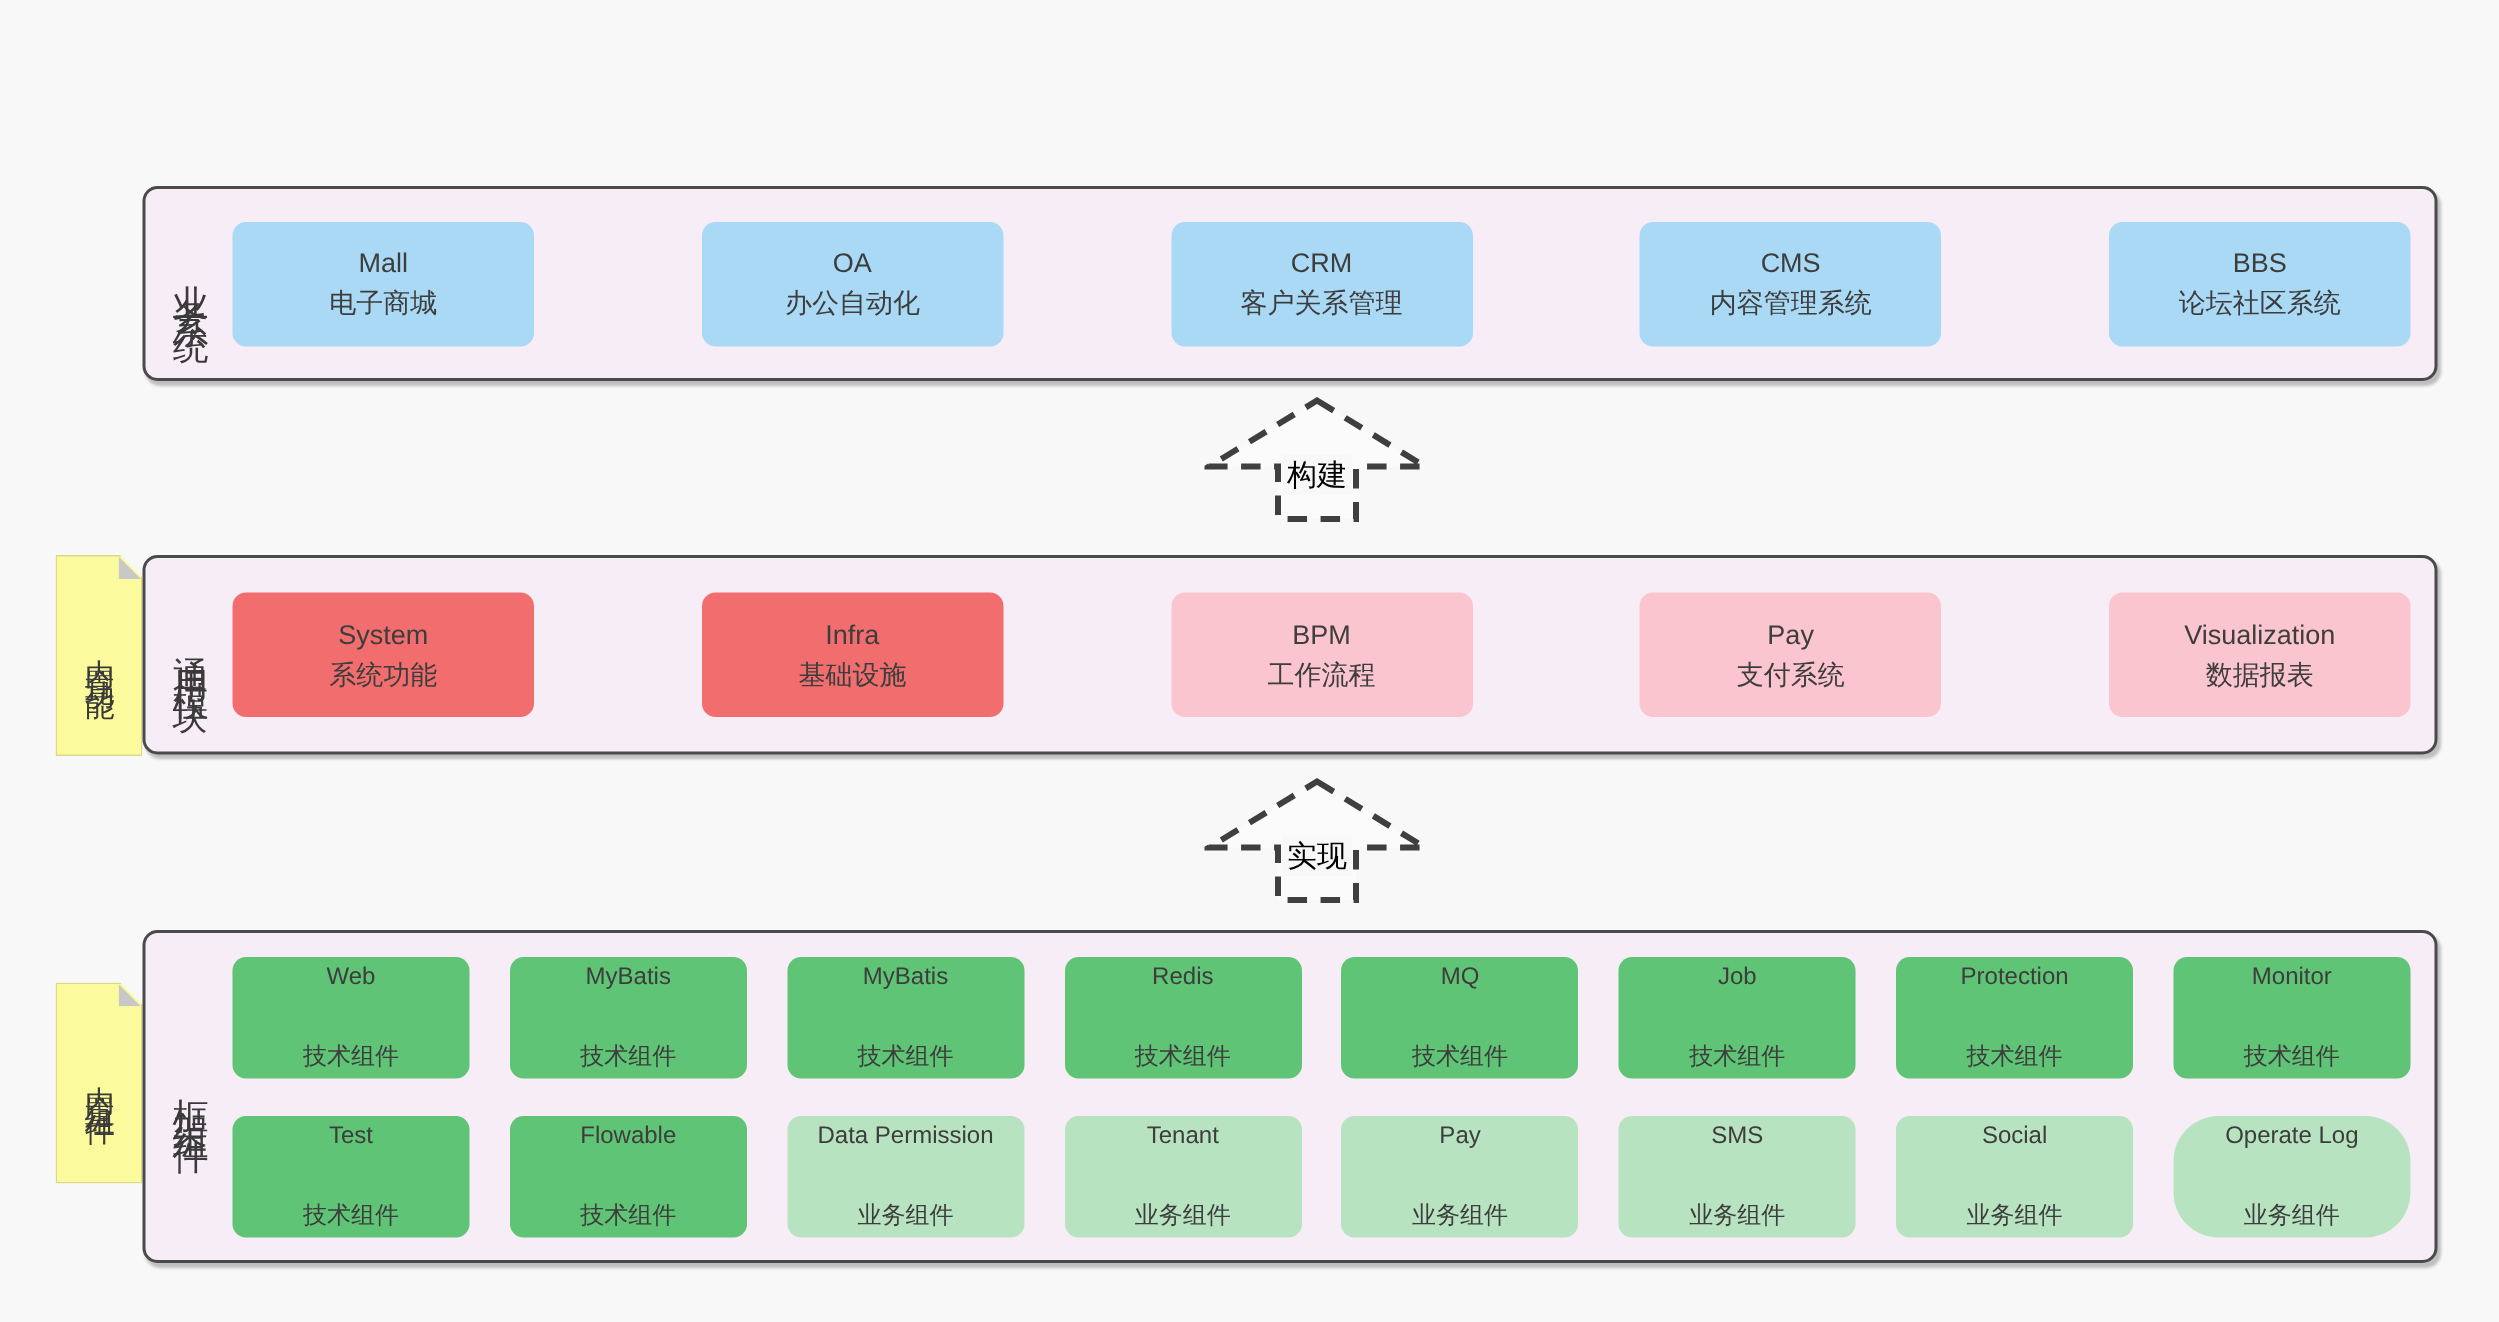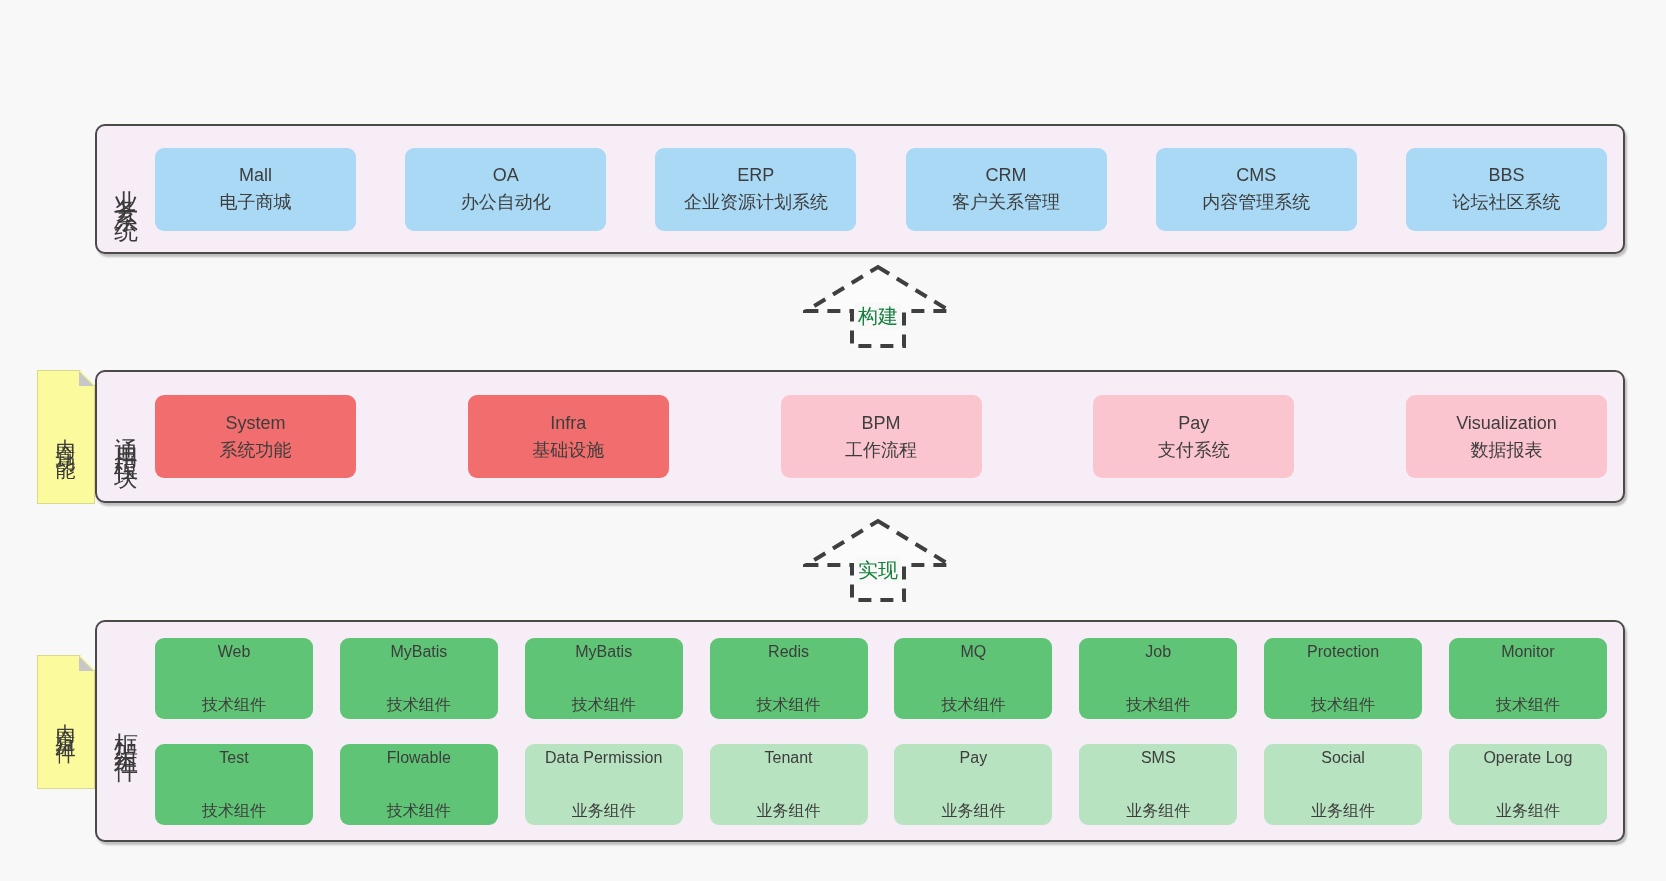--- a/index.html
+++ b/index.html
@@ -132,21 +132,21 @@
   .arrow-2 { left: 803px; top: 515px; }
   .arrow svg { display: block; }
   .arrow-label {
     position: absolute;
     top: 42px;
     left: 50%;
     transform: translateX(-50%);
     background: var(--c-page-bg, #f8f8f8);
     padding: 0 3px;
     font-size: 20px;
-    color: #15803d;
+    color: #000000;
     white-space: nowrap;
   }
 </style>
 </head>
 <body>
 
 <div class="note note-1">
   <span class="note-text">内置功能</span>
 </div>
 <div class="note note-2">
@@ -157,24 +157,20 @@
   <div class="band-label">业务系统</div>
   <div class="band-rows">
       <div class="row">
         <div class="box" style="background: rgb(169, 217, 245);">
           <div class="box-name">Mall</div>
           <div class="box-desc">电子商城</div>
         </div>
         <div class="box" style="background: rgb(169, 217, 245);">
           <div class="box-name">OA</div>
           <div class="box-desc">办公自动化</div>
-        </div>
-        <div class="box" style="background: rgb(169, 217, 245);">
-          <div class="box-name">ERP</div>
-          <div class="box-desc">企业资源计划系统</div>
         </div>
         <div class="box" style="background: rgb(169, 217, 245);">
           <div class="box-name">CRM</div>
           <div class="box-desc">客户关系管理</div>
         </div>
         <div class="box" style="background: rgb(169, 217, 245);">
           <div class="box-name">CMS</div>
           <div class="box-desc">内容管理系统</div>
         </div>
         <div class="box" style="background: rgb(169, 217, 245);">
@@ -286,19 +282,19 @@
           <div class="box-desc">业务组件</div>
         </div>
         <div class="box" style="background: rgb(184, 227, 192);">
           <div class="box-name">SMS</div>
           <div class="box-desc">业务组件</div>
         </div>
         <div class="box" style="background: rgb(184, 227, 192);">
           <div class="box-name">Social</div>
           <div class="box-desc">业务组件</div>
         </div>
-        <div class="box" style="background: rgb(184, 227, 192);">
+        <div class="box" style="background: rgb(184, 227, 192); border-radius: 30px;">
           <div class="box-name">Operate Log</div>
           <div class="box-desc">业务组件</div>
         </div>
       </div>
     </div>
 </div>
 
 </body></html>

